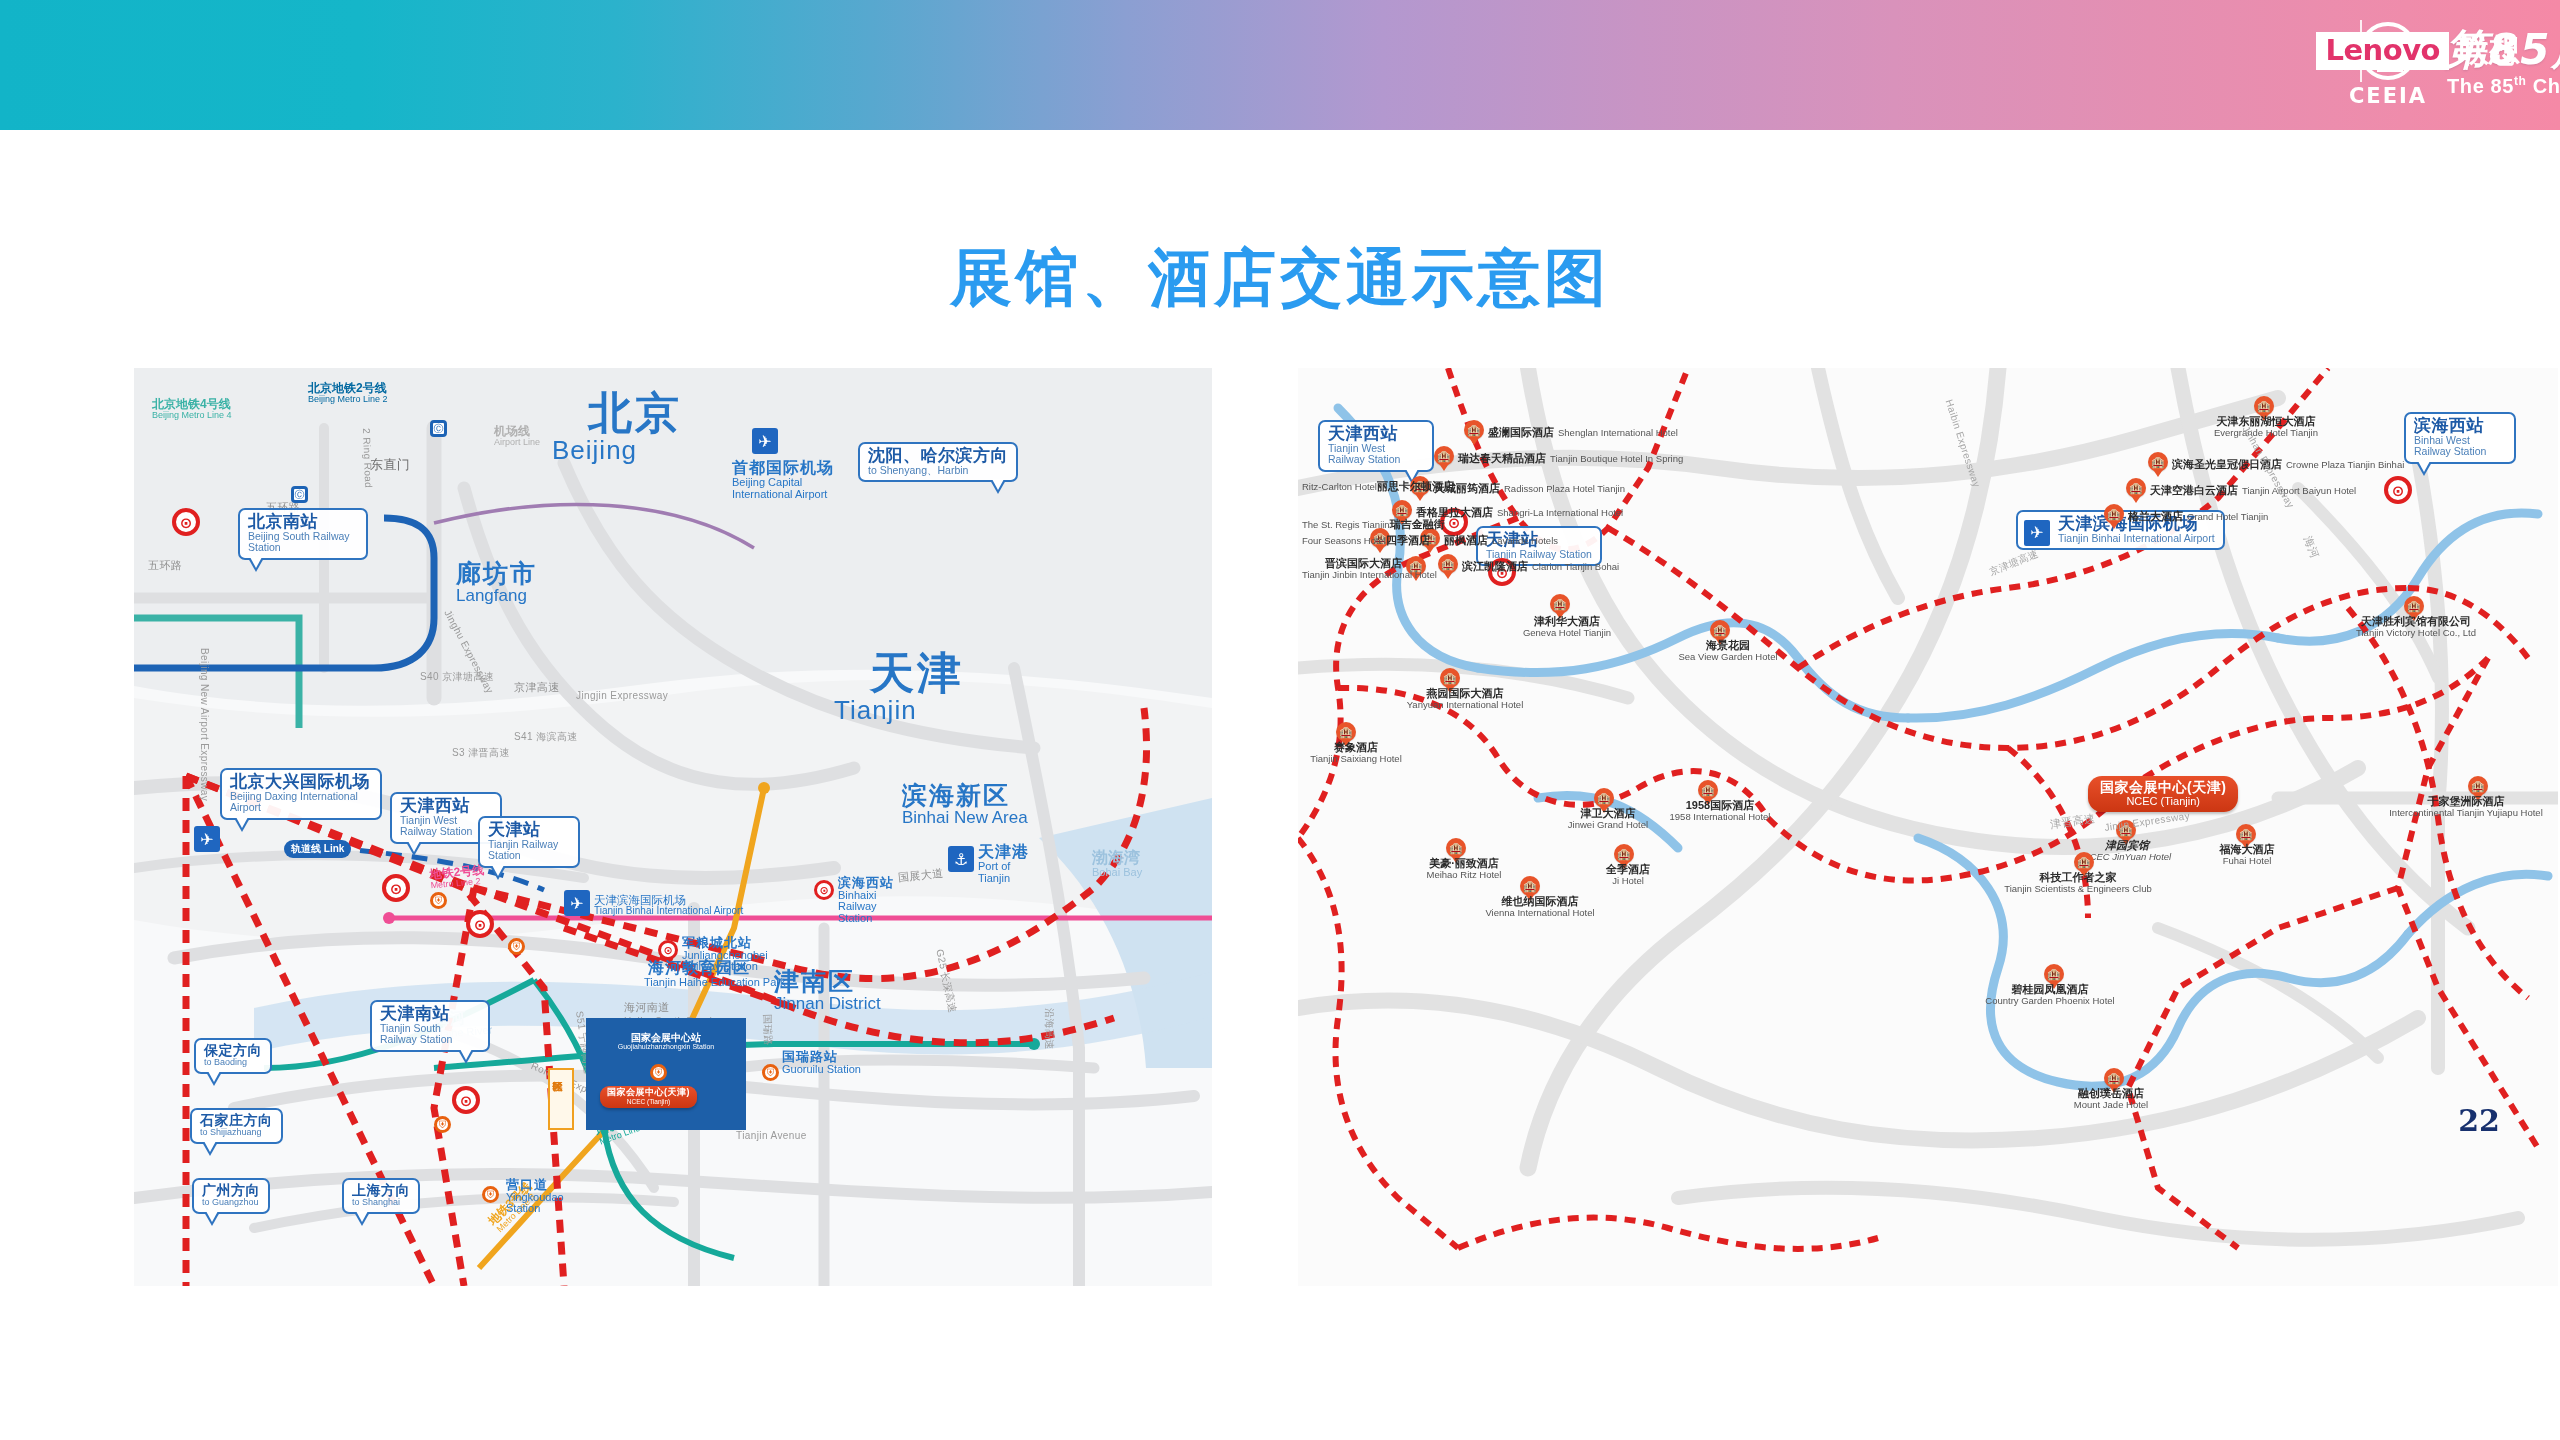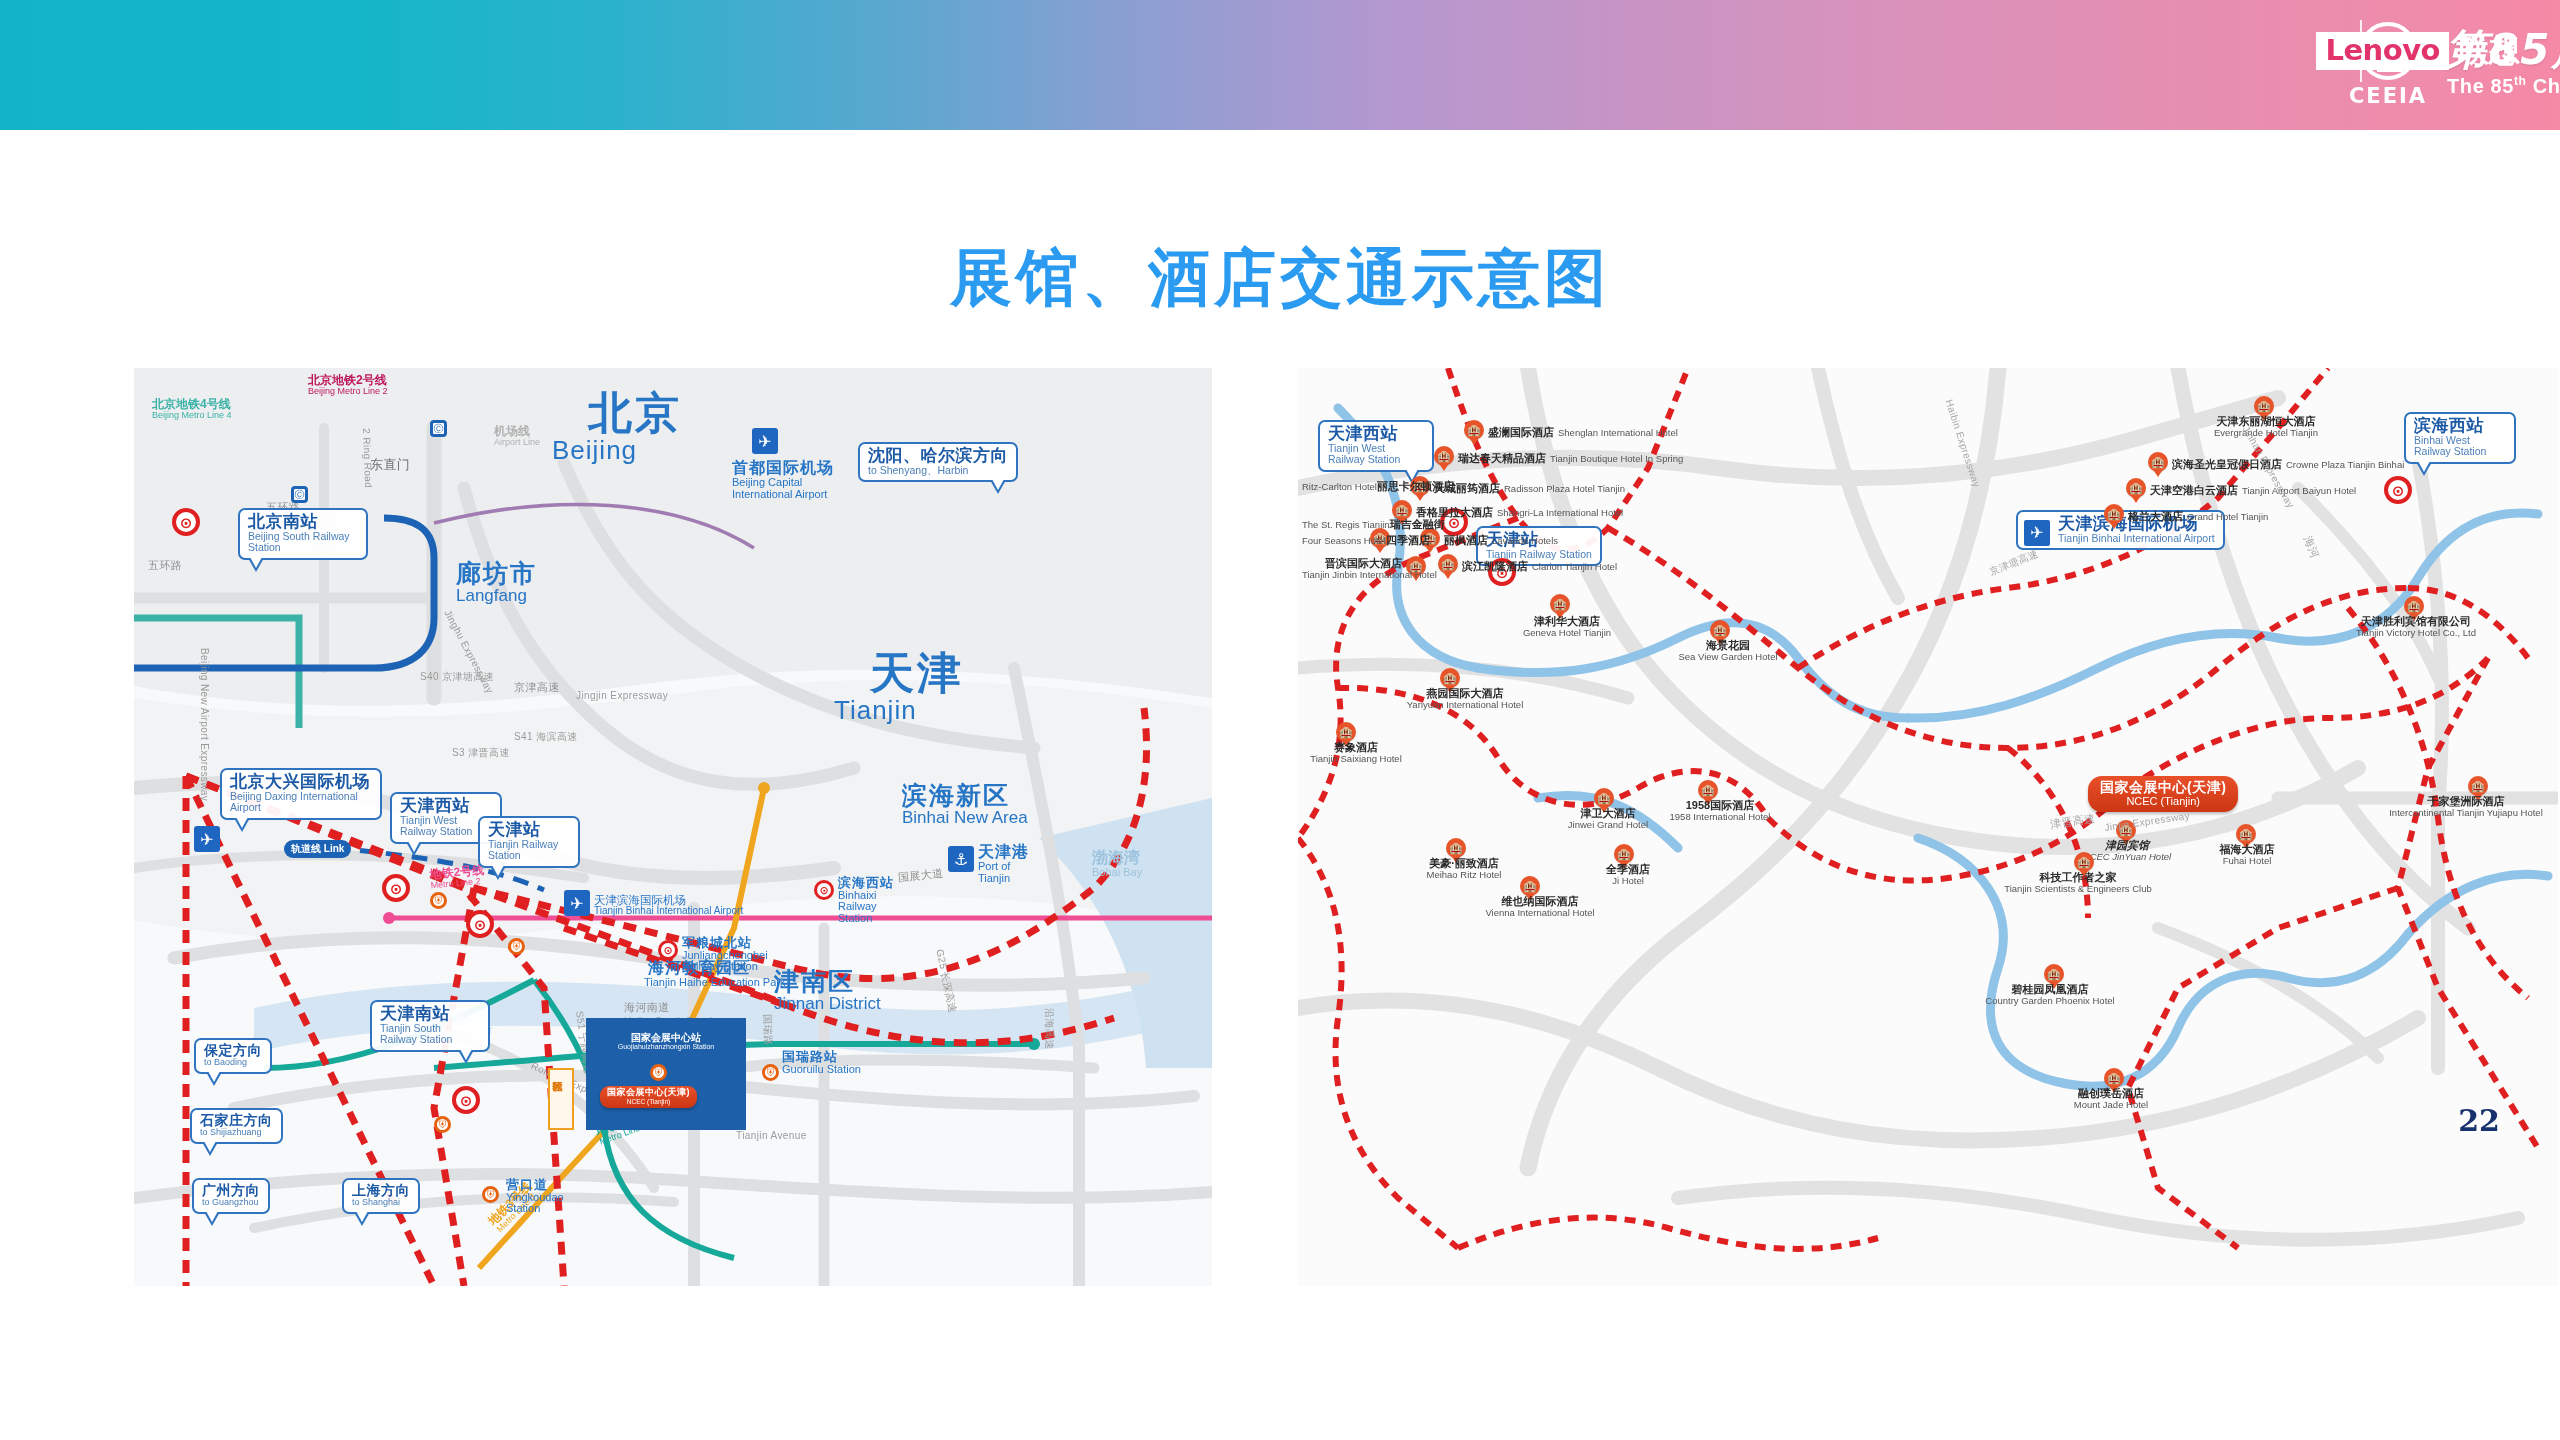--- a/index.html
+++ b/index.html
@@ -367,21 +367,21 @@
   </div>
   <div class="geo water" style="left:300px; top:642px; transform:rotate(-5deg);">
     <span class="cn">海河</span>
     <span class="en">Haihe River</span>
   </div>
 
   <div class="metro-label" style="left:18px; top:30px; color:#3ab2a6;">
     <span class="cn">北京地铁4号线</span>
     <span class="en">Beijing Metro Line 4</span>
   </div>
-  <div class="metro-label" style="left:174px; top:6px; color:#be185d;">
+  <div class="metro-label" style="left:174px; top:14px; color:#0369a1;">
     <span class="cn">北京地铁2号线</span>
     <span class="en">Beijing Metro Line 2</span>
   </div>
   <div class="metro-label" style="left:360px; top:57px; color:#b0b0b0;">
     <span class="cn">机场线</span>
     <span class="en">Airport Line</span>
   </div>
   <div class="metro-label" style="left:296px; top:498px; color:#ef4e95; transform:rotate(-5deg);">
     <span class="cn">地铁2号线</span>
     <span class="en">Metro Line 2</span>
@@ -642,21 +642,21 @@
     <span class="cn">香格里拉大酒店</span><span class="en">Shangri-La International Hotel</span>
   </div>
 
   <div class="hotel-pin" style="left:122px; top:160px;">🏨</div>
   <div class="hotel-label" style="left:146px; top:162px;">
     <span class="cn">丽枫酒店</span><span class="en">Lavande Hotels</span>
   </div>
 
   <div class="hotel-pin" style="left:140px; top:186px;">🏨</div>
   <div class="hotel-label" style="left:164px; top:188px;">
-    <span class="cn">滨江凯隆酒店</span><span class="en">Clarion Tianjin Hotel</span>
+    <span class="cn">滨江凯隆酒店</span><span class="en">Clarion Tianjin Bohai</span>
   </div>
 
   <div class="hotel-label right" style="left:0px; top:108px; width:104px;">
     <span class="en">Ritz-Carlton Hotel</span><span class="cn">丽思卡尔顿酒店</span>
   </div>
   <div class="hotel-label right" style="left:0px; top:146px; width:104px;">
     <span class="en">The St. Regis Tianjin</span><span class="cn">瑞吉金融街</span>
   </div>
   <div class="hotel-pin" style="left:72px; top:160px;">🏨</div>
   <div class="hotel-label right" style="left:0px; top:162px; width:68px;">

